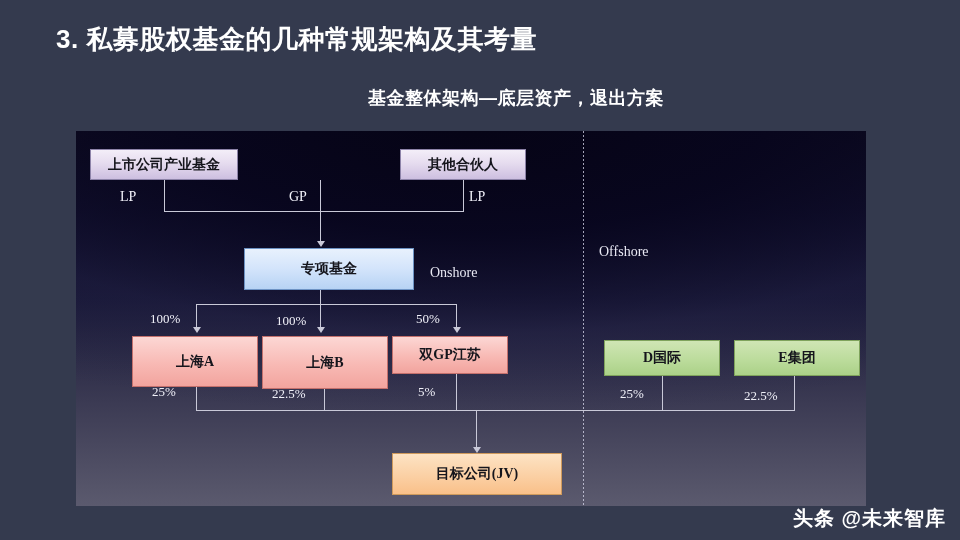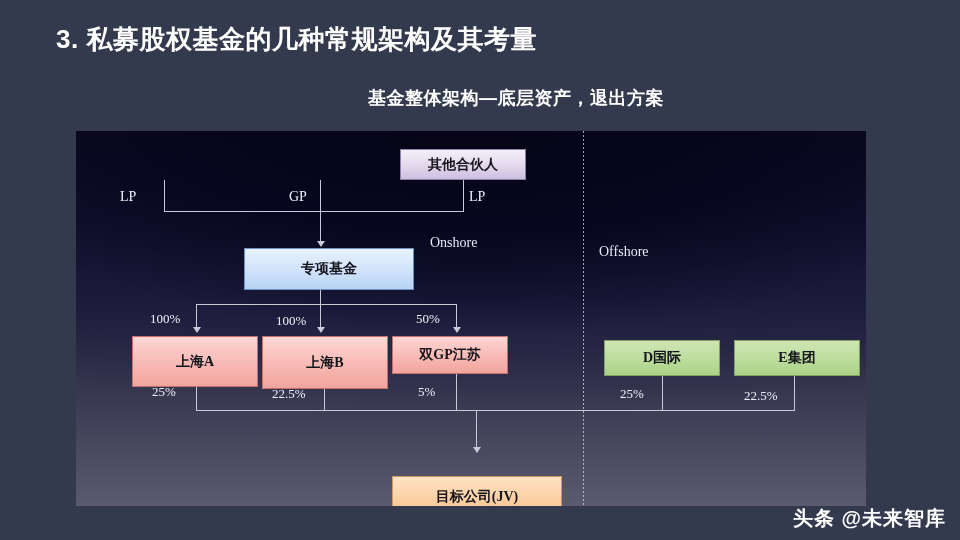--- a/index.html
+++ b/index.html
@@ -96,21 +96,20 @@
     background: linear-gradient(to bottom, #fcd7d4 0%, #f8b9b4 55%, #f2a49e 100%);
     border: 1px solid #c4706c;
   }
   .node-green {
     background: linear-gradient(to bottom, #cfe5b4 0%, #bcdc9c 55%, #abd188 100%);
     border: 1px solid #7fa35c;
   }
   .node-orange {
     background: linear-gradient(to bottom, #fde3c4 0%, #fbd0a4 55%, #f9c089 100%);
     border: 1px solid #cf9a5c;
-    margin-top: 23px;
   }
 
   
   .line {
     position: absolute;
     background: #c9c9d8;
     z-index: 2;
   }
   .line-h { height: 1px; }
   .line-v { width: 1px; }
@@ -159,23 +158,24 @@
 
 <div id="slide">
 
   <div id="main-title">3. 私募股权基金的几种常规架构及其考量</div>
   <div id="sub-title">基金整体架构—底层资产，退出方案</div>
 
   <div id="diagram-panel">
 
     <div id="onshore-divider"></div>
 
-    <div class="zone-label" style="left:354px; top:104px;">Onshore</div>
+    <div class="zone-label" style="left:354px; top:134px;">Onshore</div>
     <div class="zone-label" style="left:523px; top:113px;">Offshore</div>
 
+    <div class="node node-purple" style="left:14px; top:18px; width:148px; height:31px;">上市公司产业基金</div>
     <div class="node node-purple" style="left:324px; top:18px; width:126px; height:31px;">其他合伙人</div>
 
     <div class="role" style="left:44px; top:58px;">LP</div>
     <div class="role" style="left:213px; top:58px;">GP</div>
     <div class="role" style="left:393px; top:58px;">LP</div>
 
     <div class="line line-v" style="left:88px; top:49px; height:31px;"></div>
     <div class="line line-v" style="left:244px; top:49px; height:31px;"></div>
     <div class="line line-v" style="left:387px; top:49px; height:31px;"></div>
 

